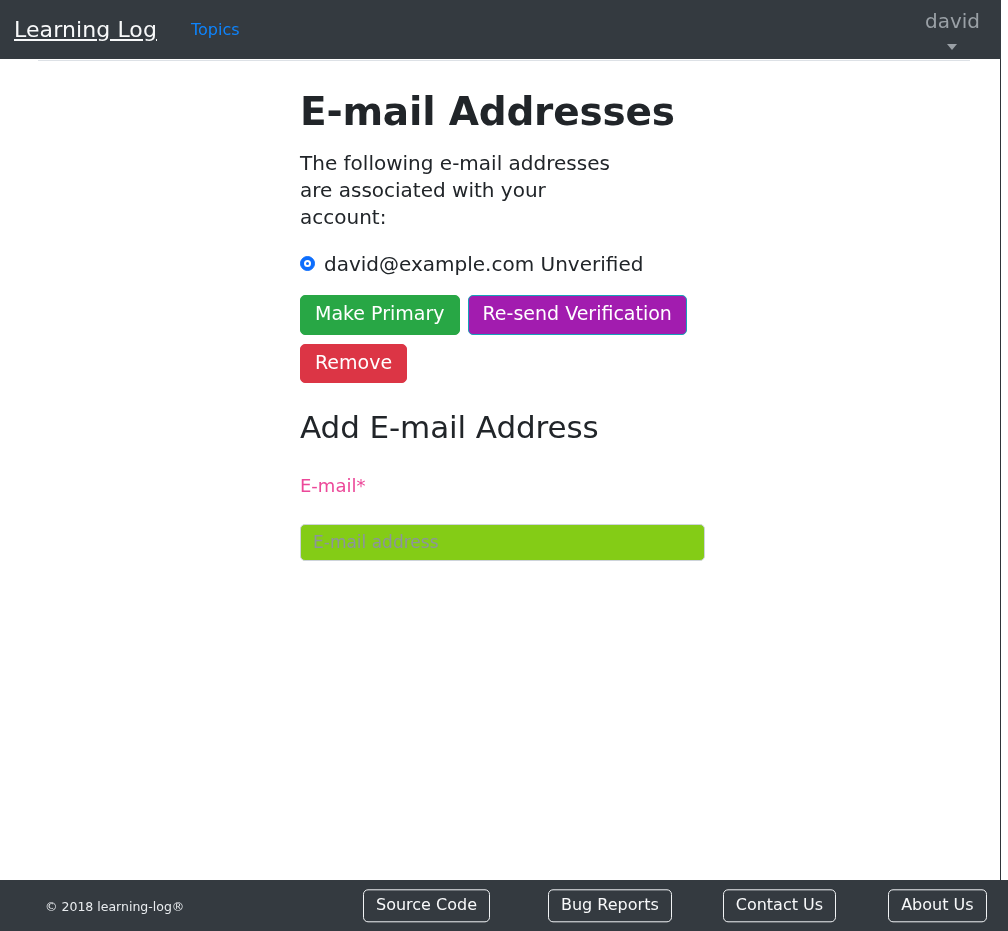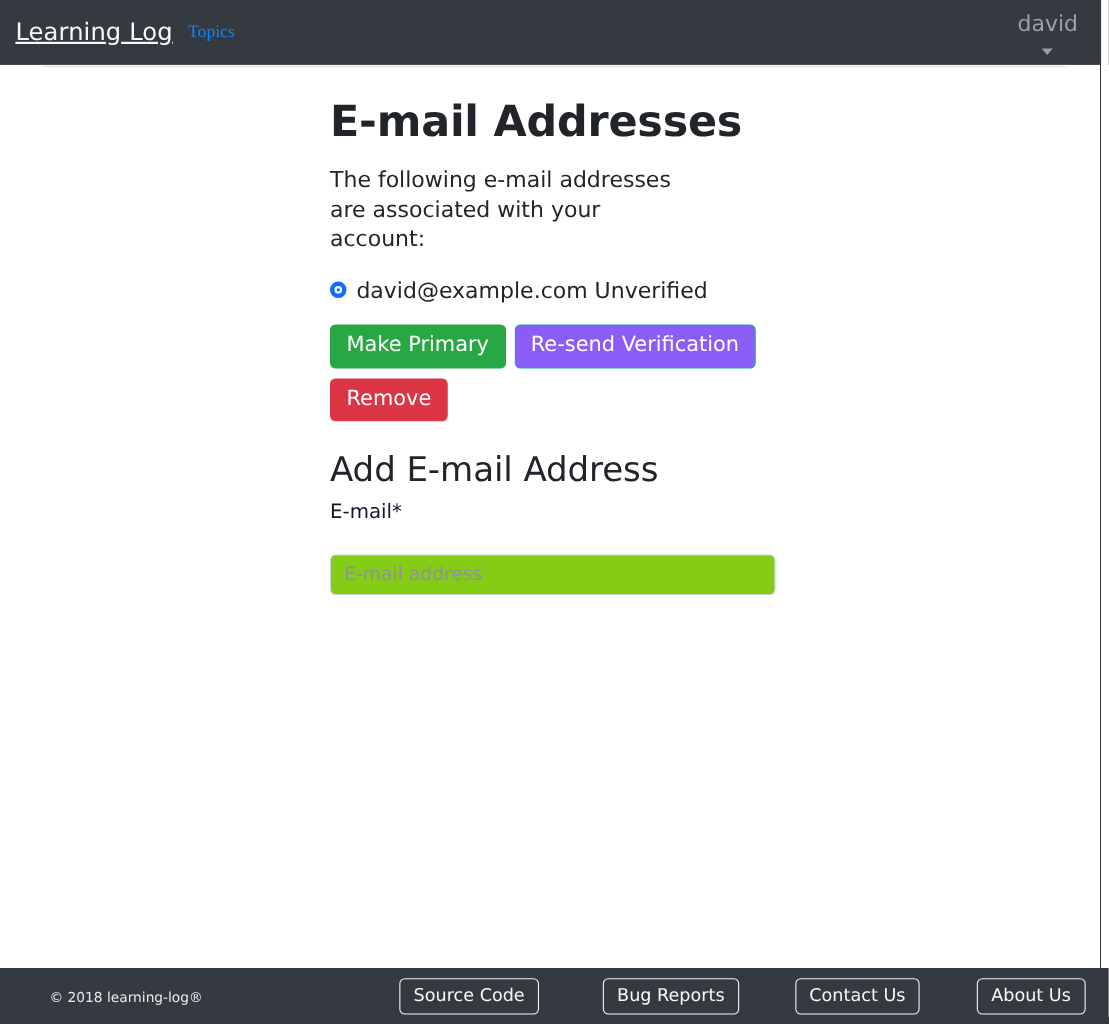--- a/index.html
+++ b/index.html
@@ -34,22 +34,21 @@
   .navbar-brand {
     color: #f8f9fa;
     font-size: 22px;
     line-height: 1;
     letter-spacing: 0.1px;
     white-space: nowrap;
   }
   .nav-links {
     display: flex;
     align-items: center;
-    margin-left: 14px;
-    font-family: Liberation Serif, serif;
+    margin-left: 34px;
   }
   .nav-link {
     color: #0d84fd;
     font-size: 16px;
     text-decoration: none;
     white-space: nowrap;
   }
   .navbar-spacer { flex: 1 1 auto; }
   .nav-user {
     display: flex;
@@ -176,37 +175,37 @@
     border-radius: 5px;
     font-size: 19px;
     font-family: "DejaVu Sans", sans-serif;
     color: #ffffff;
     padding: 7px 14px 9px 14px;
     line-height: 1.15;
     cursor: pointer;
     white-space: nowrap;
   }
   .btn-success { background: #28a745; border-color: #28a745; }
-  .btn-info    { background: #8b5cf6; border-color: #17a2b8; }
+  .btn-info    { background: #a21caf; border-color: #17a2b8; }
   .btn-danger  { background: #dc3545; border-color: #dc3545; }
   .btn-primary { background: #007bff; border-color: #007bff; }
 
   h2.subtitle {
     margin: 26px 0 0 0;
     font-size: 31px;
     font-weight: normal;
     color: #212529;
     line-height: 1.2;
     letter-spacing: -0.1px;
   }
   label.field-label {
     display: block;
-    margin-top: 8px;
+    margin-top: 28px;
     font-size: 18px;
-    color: #0f172a;
+    color: #ec4899;
   }
   input.form-control {
     display: block;
     margin-top: 28px;
     width: 405px;
     height: 37px;
     border: 1px solid #ced4da;
     border-radius: 5px;
     padding: 6px 12px;
     font-size: 17px;

